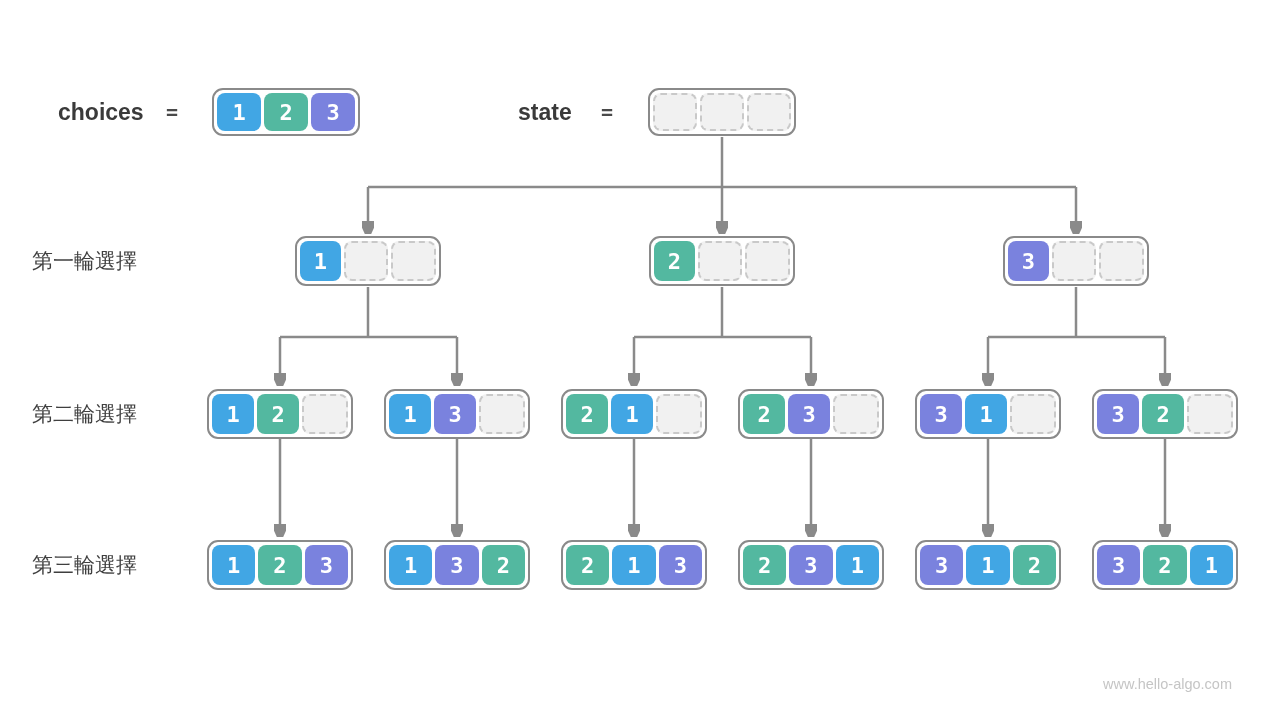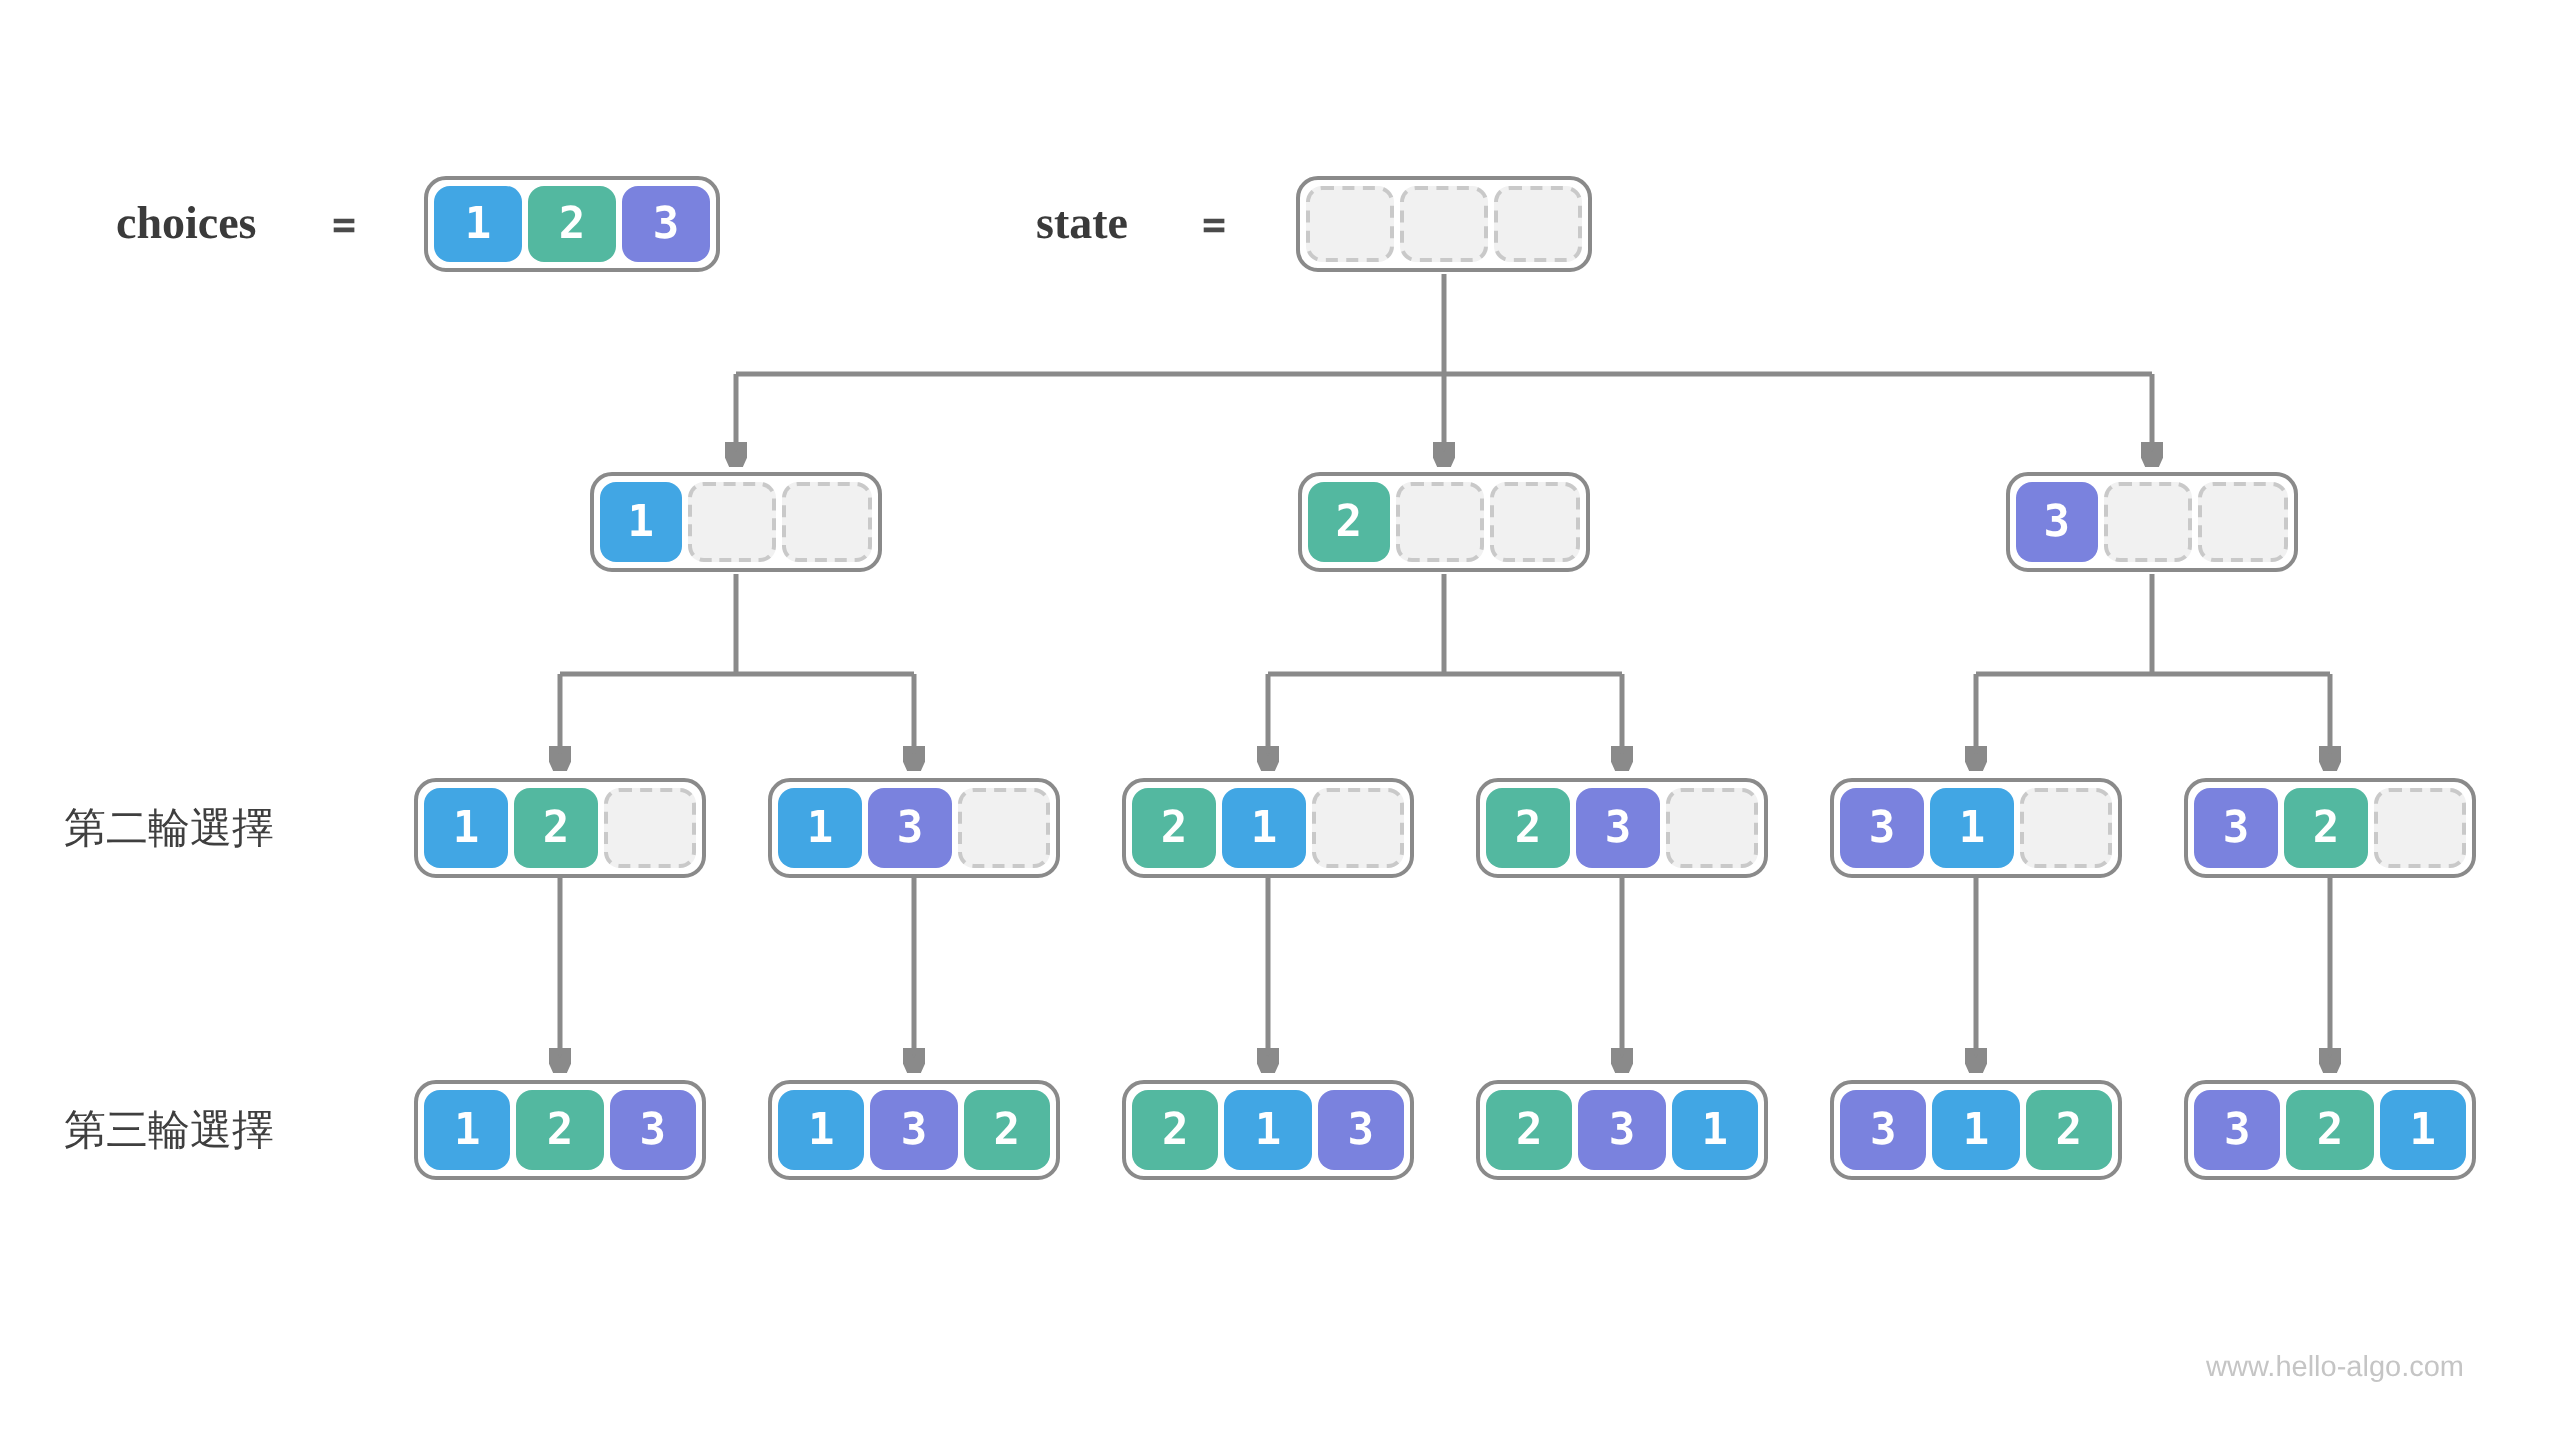--- a/index.html
+++ b/index.html
@@ -13,21 +13,21 @@
   }
   .connectors {
     position: absolute;
     left: 0; top: 0;
     width: 1280px; height: 720px;
     pointer-events: none;
   }
   .connectors path { stroke: #8a8a8a; stroke-width: 2.5; fill: none; }
   .code-label {
     position: absolute;
-    font-family: Liberation Serif, serif;
+    font-family: Liberation Sans, sans-serif;
     font-weight: bold;
     font-size: 23px;
     color: #3a3a3a;
     height: 48px;
     display: flex;
     align-items: center;
     white-space: nowrap;
   }
   .eq {
     position: absolute;
@@ -135,20 +135,21 @@
     </div>
 
   <div class="code-label" style="left:518px; top:88px;">state</div>
   <div class="eq" style="left:601px; top:88px;">=</div>
   <div class="node header-box" style="left:648px; top:88px;">
       <div class="cell empty"></div>
       <div class="cell empty"></div>
       <div class="cell empty"></div>
     </div>
 
+  <div class="row-label" style="left:32px; top:236px;">第一輪選擇</div>
   <div class="row-label" style="left:32px; top:540px;">第三輪選擇</div>
   <div class="row-label" style="left:32px; top:389px;">第二輪選擇</div>
 
   <div class="node" style="left:295px; top:236px;">
       <div class="cell filled" style="background: rgb(65, 166, 228);">1</div>
       <div class="cell empty"></div>
       <div class="cell empty"></div>
     </div>
   <div class="node" style="left:649px; top:236px;">
       <div class="cell filled" style="background: rgb(83, 184, 160);">2</div>

